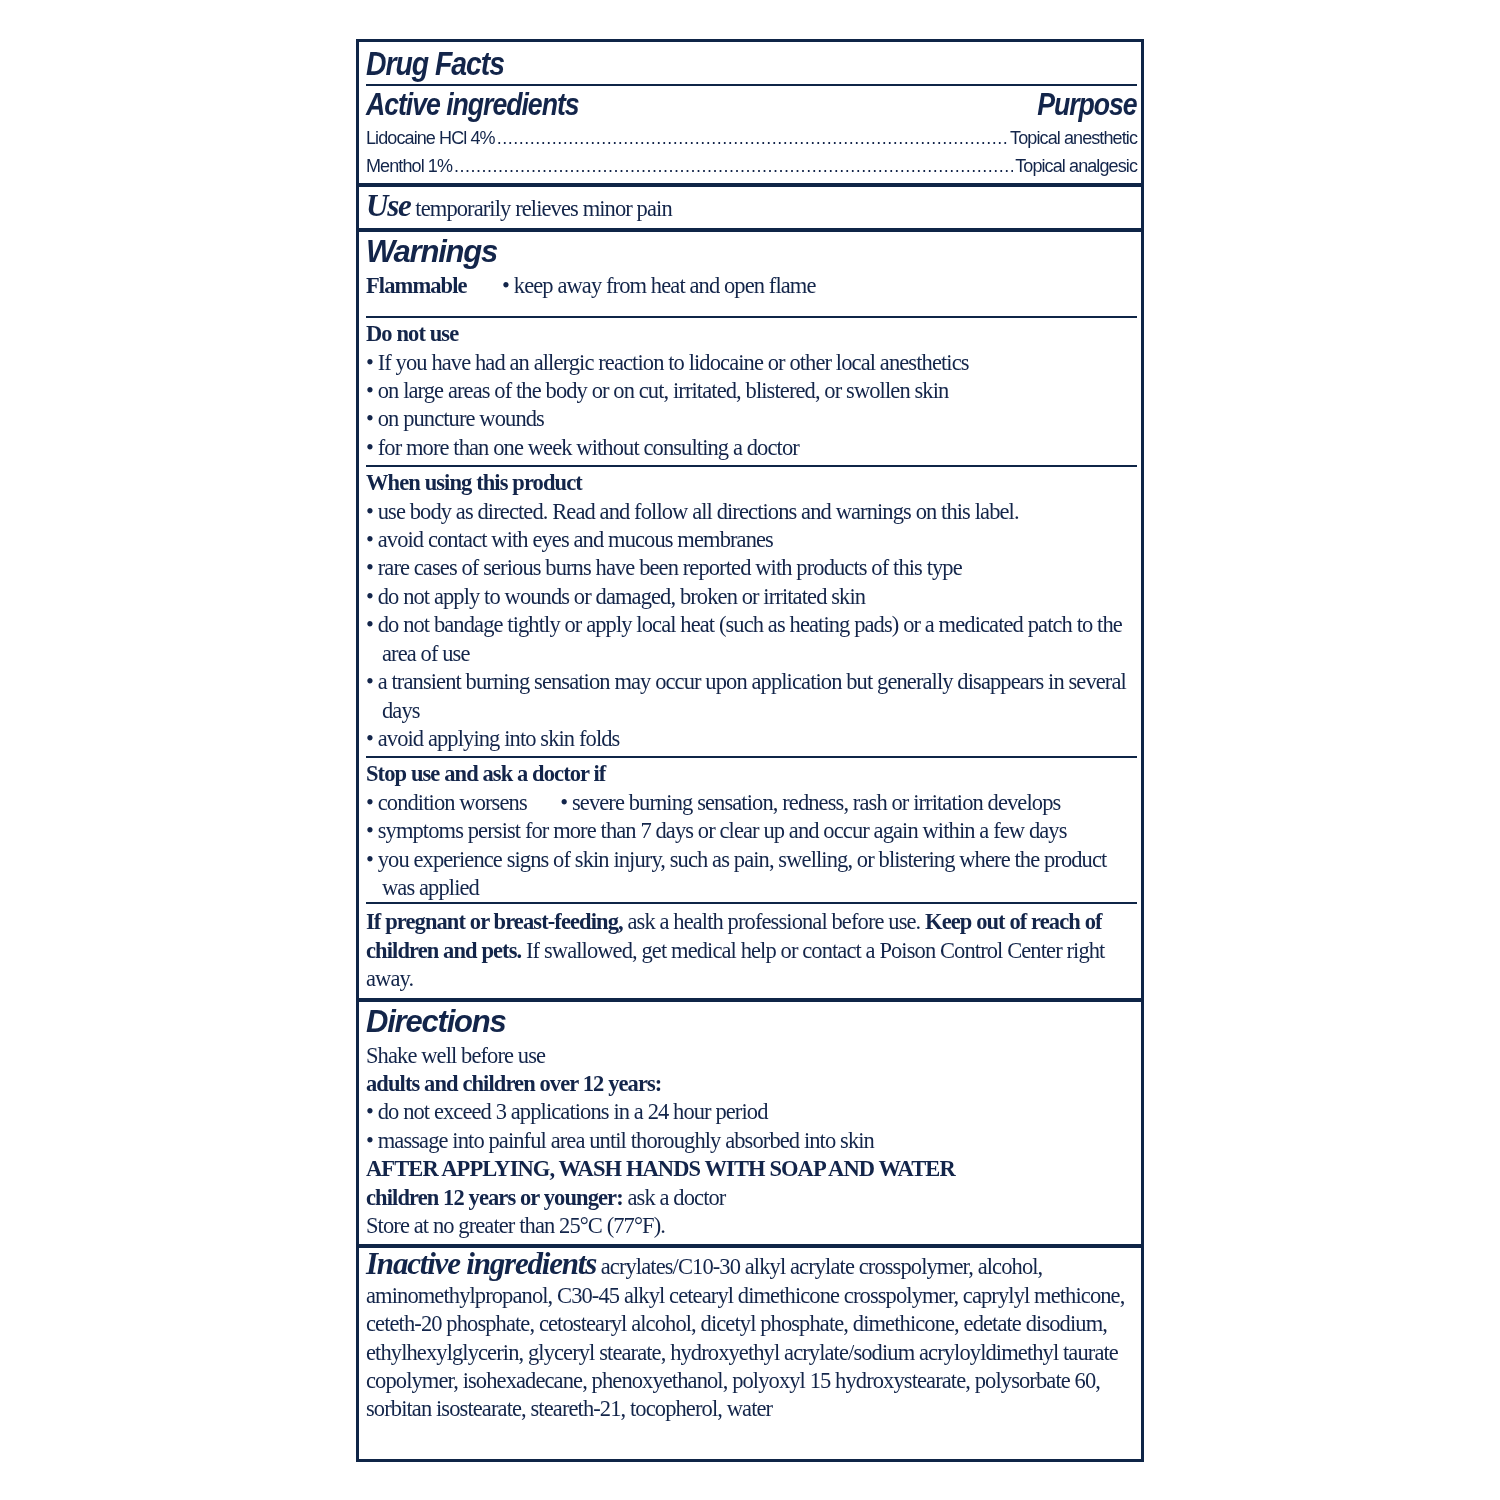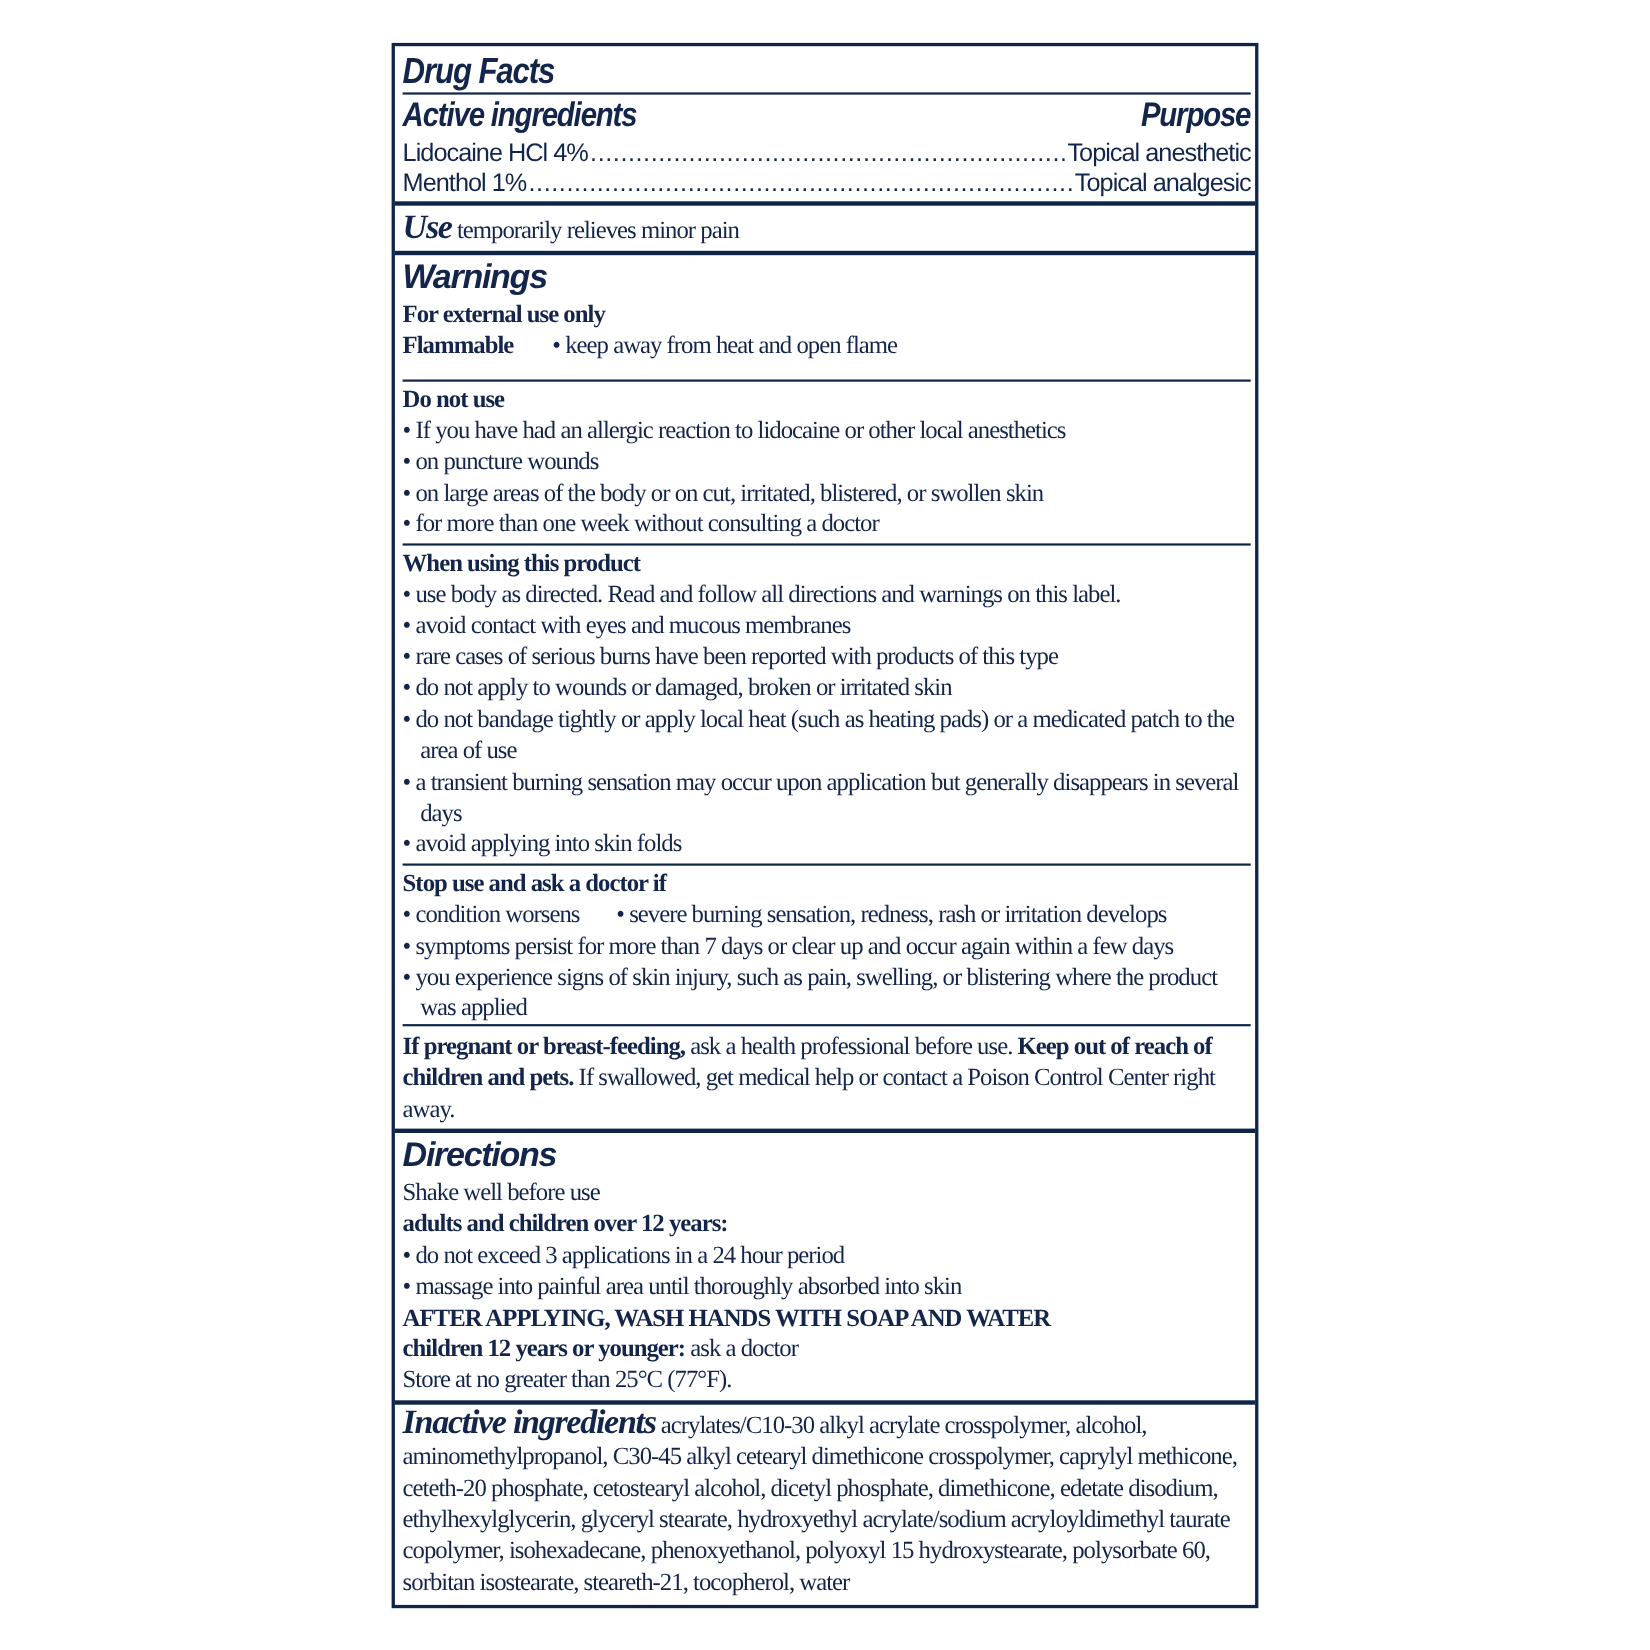--- a/index.html
+++ b/index.html
@@ -13,21 +13,21 @@
   .thin { border-top:2px solid #0f2547; margin-right:4px; }
   .line {
     font-size:22.5px; line-height:28.4px; white-space:nowrap;
     letter-spacing:-0.9px; transform-origin:left center;font-family:Liberation Serif, serif;
   }
   .cond { display:inline-block; transform:scaleX(0.86); transform-origin:left center; }
   .h-italic { font-weight:bold; font-style:italic; font-size:31px; letter-spacing:-1.2px; }
   .title { font-size:33px; line-height:40px; font-weight:bold; font-style:italic; letter-spacing:-1.2px; padding-top:2px; }
   .b { font-weight:bold; }
   .row-ai { display:flex; justify-content:space-between; align-items:flex-start; line-height:38px;gap:32px; }
-  .ingr { display:flex; align-items:baseline; font-size:23px; line-height:28.4px; letter-spacing:-0.9px; }
+  .ingr { display:flex; align-items:baseline; font-size:18px; line-height:28.4px; letter-spacing:-0.9px; }
   .ingr .dots { flex:1; overflow:hidden; white-space:nowrap; margin:0 2px; }
   .ingr .dots::after { content:"........................................................................................................................................................................................................................"; letter-spacing:0.5px; }
   .bl { padding-left:16px; text-indent:-16px; white-space:normal; }
   .wrap { white-space:normal; }
 </style>
 </head>
 <body>
 
 <div class="panel">
 
@@ -54,33 +54,32 @@
 
   <div class="section thick" style="padding-top:2px;padding-bottom:2px;">
     <div class="line" style="line-height:34px;">
       <span class="h-italic">Use</span>
       <span>temporarily relieves minor pain</span>
     </div>
   </div>
 
   <div class="section thick">
     <div class="h-italic" style="line-height:40px;">Warnings</div>
-    <div class="line b">For external use only</div>
     <div class="line" style="padding-bottom:16px;">
       <span class="b">Flammable</span>
       <span style="display:inline-block;width:26px;"></span>
       <span>• keep away from heat and open flame</span>
     </div>
   </div>
 
   <div class="section thin" style="margin-left:7px;padding-left:0;">
     <div class="line b" style="padding-top:2px;">Do not use</div>
     <div class="line">• If you have had an allergic reaction to lidocaine or other local anesthetics</div>
+    <div class="line">• on large areas of the body or on cut, irritated, blistered, or swollen skin</div>
     <div class="line">• on puncture wounds</div>
-    <div class="line">• on large areas of the body or on cut, irritated, blistered, or swollen skin</div>
     <div class="line" style="padding-bottom:3px;">• for more than one week without consulting a doctor</div>
   </div>
 
   <div class="section thin" style="margin-left:7px;padding-left:0;">
     <div class="line b" style="padding-top:2px;">When using this product</div>
     <div class="line">• use body as directed. Read and follow all directions and warnings on this label.</div>
     <div class="line">• avoid contact with eyes and mucous membranes</div>
     <div class="line">• rare cases of serious burns have been reported with products of this type</div>
     <div class="line">• do not apply to wounds or damaged, broken or irritated skin</div>
     <div class="line bl" style="width:775px;">• do not bandage tightly or apply local heat (such as heating pads) or a medicated patch to the area of use</div>

